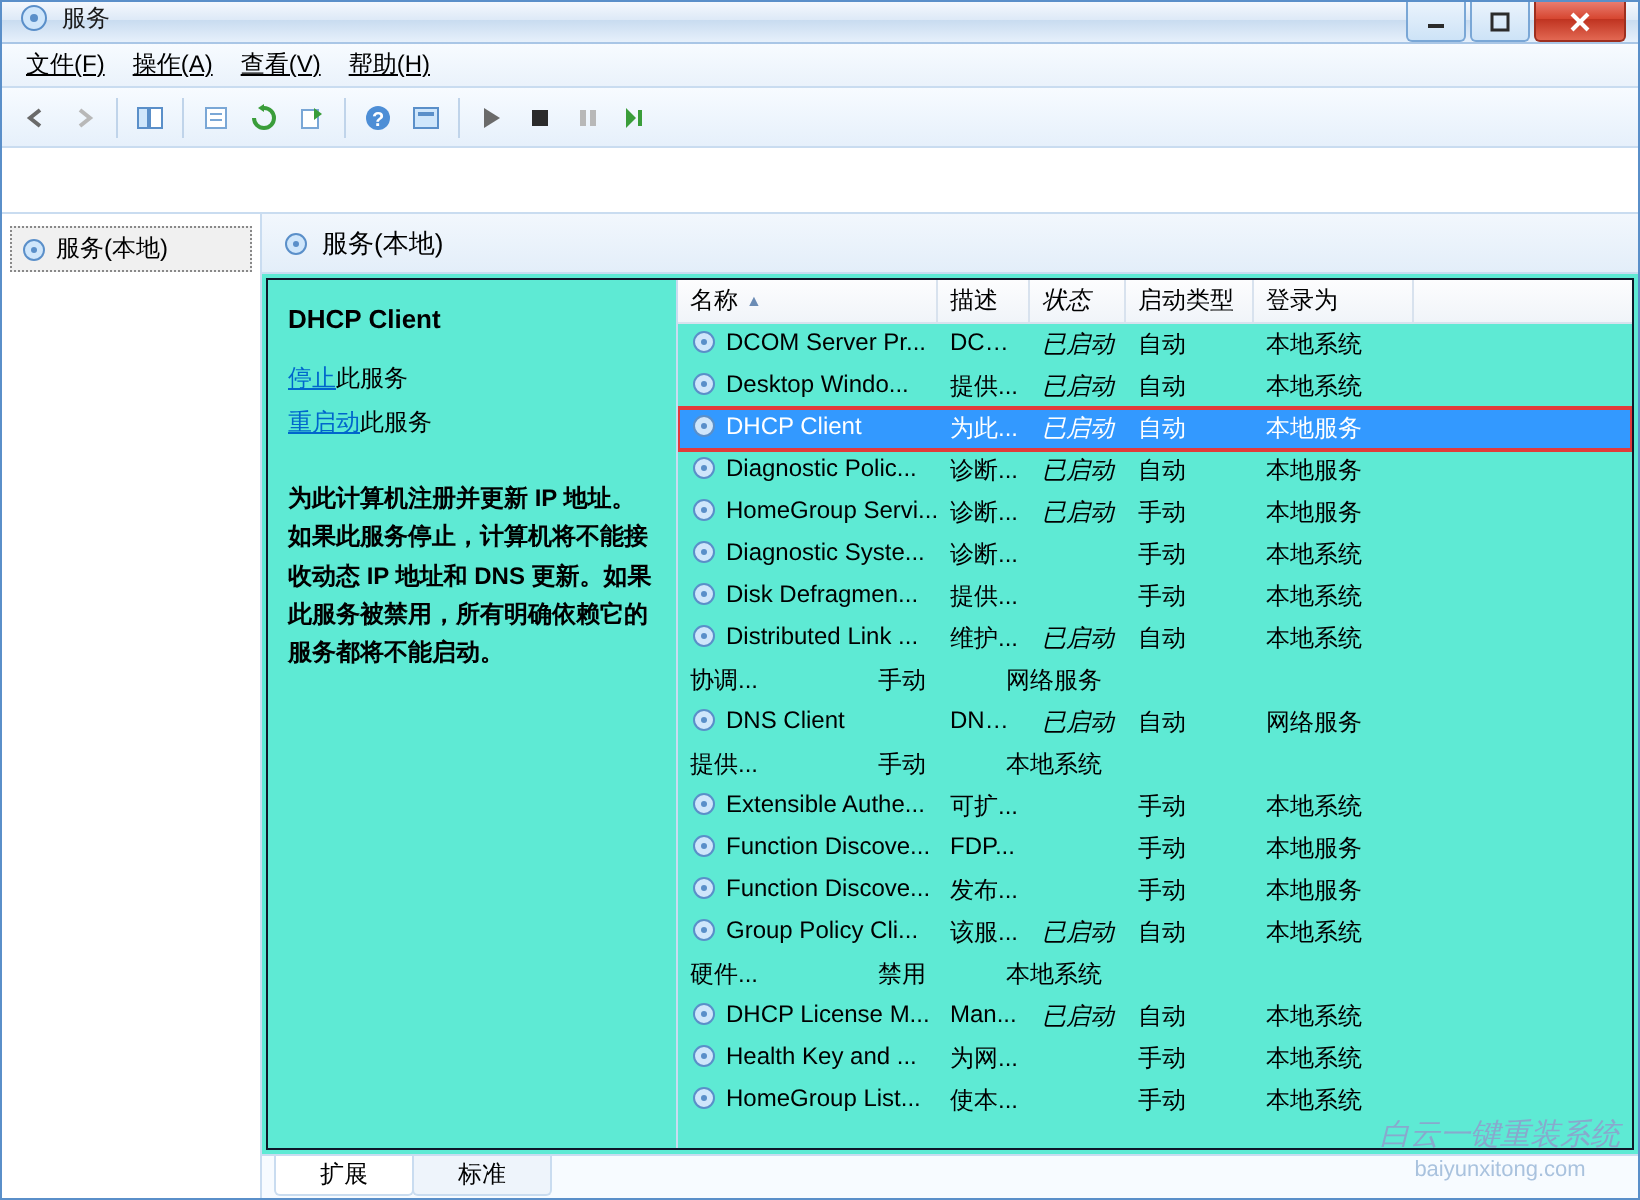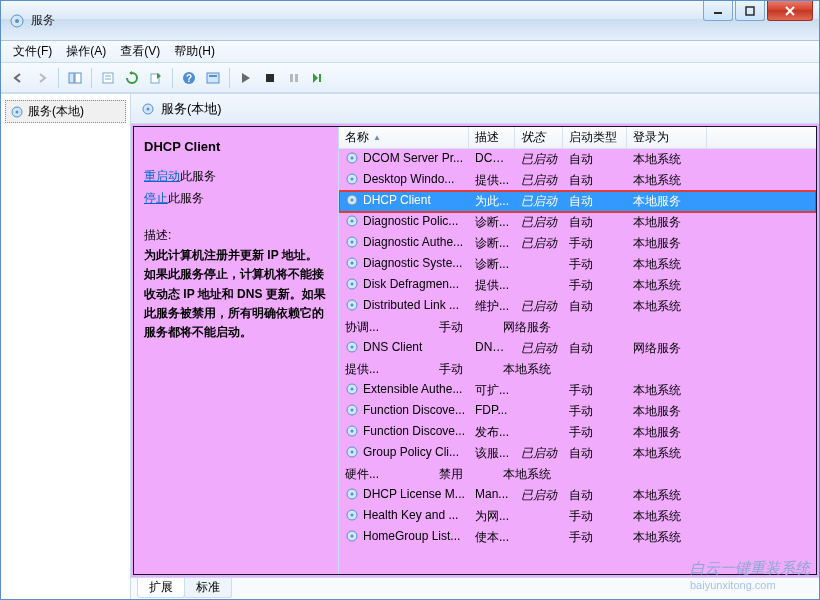--- a/index.html
+++ b/index.html
@@ -1,30 +1,30 @@
 <!DOCTYPE html>
 <html><head>
 <meta charset="utf-8">
 <style>
 * { margin:0; padding:0; box-sizing:border-box; font-family:"Microsoft YaHei","Segoe UI",Tahoma,sans-serif; }
 body { background:#fff; width:820px; height:600px; overflow:hidden; }
 .window { width:820px; height:600px; border:1px solid #5a8fc9; background:#fff; display:flex; flex-direction:column; }
-.titlebar { height:40px; background:linear-gradient(#f4f8fd,#dde9f7 45%,#c9dcf0 46%,#e6f0fb); display:flex; align-items:center; border-bottom:1px solid #a9c6e6; }
+.titlebar { height:21px; background:linear-gradient(#f4f8fd,#dde9f7 45%,#c9dcf0 46%,#e6f0fb); display:flex; border-bottom:1px solid #a9c6e6; }
 .titlebar .ticon { width:16px; height:16px; margin:0 6px 0 8px; }
 .titlebar .title { font-size:12px; color:#1a1a1a; flex:1; }
 .winbtns { display:flex; height:100%; }
 .winbtn { width:30px; height:20px; margin-top:0; border:1px solid #7aa7d6; border-top:none; background:linear-gradient(#eaf3fc,#cde3f7); display:flex; align-items:center; justify-content:center; cursor:pointer; border-radius:0 0 3px 3px; margin-right:2px; }
 .winbtn.close { width:46px; background:linear-gradient(#e97c6f,#d6452f 45%,#c03421 46%,#e26752); border-color:#9d2f1f; margin-right:6px; }
 .winbtn svg { display:block; }
-.menubar { height:22px; background:linear-gradient(#f7fbff,#eaf2fb); border-bottom:1px solid #c9dcf0; display:flex; align-items:flex-end; padding:0 6px; font-size:12px; gap:2px; }
+.menubar { height:22px; background:linear-gradient(#f7fbff,#eaf2fb); border-bottom:1px solid #c9dcf0; display:flex; align-items:flex-end; padding:0 6px; font-size:12px; gap:2px;text-decoration:underline; }
 .menubar span { padding:2px 6px; cursor:default; }
 .toolbar { height:30px; background:linear-gradient(#f7fbff,#e6f0fb); border-bottom:1px solid #c9dcf0; display:flex; align-items:center; padding:0 6px; gap:2px; }
 .tbtn { width:22px; height:22px; display:flex; align-items:center; justify-content:center; border-radius:2px; cursor:pointer; }
 .tsep { width:1px; height:20px; background:#c0d4ea; margin:0 3px; }
-.body { flex:1; display:flex; background:#f0abfc; border-top:1px solid #c9dcf0; overflow:hidden; }
+.body { flex:1; display:flex; background:#5eead4; border-top:1px solid #c9dcf0; overflow:hidden;margin-top:32px; }
 .tree { width:130px; border-right:1px solid #c9dcf0; padding:6px 4px; font-size:12px; background:#fff; }
 .tree-item { display:flex; align-items:center; gap:4px; padding:2px 4px; border:1px dotted transparent; }
 .tree-item.selected { border:1px dotted #888; background:#f0f0f0; }
 .gear { width:14px; height:14px; flex:none; }
 .content { flex:1; display:flex; flex-direction:column; overflow:hidden; }
 .content-head { height:30px; background:linear-gradient(#f2f7fd,#e3eef9); border-bottom:1px solid #c9dcf0; display:flex; align-items:center; padding:0 10px; font-size:13px; gap:6px; }
 .content-body { flex:1; display:flex; border:1px solid #0f172a; margin:2px; overflow:hidden; }
 .detail { width:205px; border-right:1px solid #c9dcf0; padding:12px 10px; font-size:12px; overflow:hidden; }
 .detail h3 { font-size:13px; font-weight:bold; margin-bottom:12px; }
 .detail .links { margin-bottom:18px; line-height:1.8; }
@@ -36,23 +36,23 @@
 .list-head .col { padding:3px 6px; border-right:1px solid #d8e2ee; display:flex; align-items:center; gap:4px; cursor:pointer; }
 .list-head .sort-ind { color:#6b8cb5; font-size:8px; }
 .list-rows { flex:1; overflow-y:auto; overflow-x:hidden; }
 .row { display:flex; height:21px; align-items:flex-start; cursor:default; }
 .row .cell { padding:2px 6px; white-space:nowrap; overflow:hidden; text-overflow:ellipsis; }
 .row .cell.name { display:flex; align-items:center; gap:4px; }
 .row.selected { background:#3399ff; color:#fff; }
 .row.highlighted { outline:2px solid #e13b3b; outline-offset:-1px; }
 .c-name{width:130px;} .c-desc{width:46px;} .c-stat{width:48px;font-style:italic;} .c-start{width:64px;} .c-logon{width:80px;}
 .tabs { height:22px; background:#f7fbff; border-top:1px solid #c9dcf0; display:flex; align-items:flex-start; padding:0 6px; font-size:12px; }
-.tab { padding:1px 11px; border:1px solid #c9dcf0; border-top:none; background:#fff; margin-right:-1px; cursor:pointer; border-radius:0 0 3px 3px; }
+.tab { padding:1px 22px; border:1px solid #c9dcf0; border-top:none; background:#fff; margin-right:-1px; cursor:pointer; border-radius:0 0 3px 3px; }
 .tab.inactive { background:#eef4fb; }
-.watermark { position:absolute; right:10px; bottom:8px; font-size:11px; color:#a9c2de; text-align:left; line-height:1.3; pointer-events:none; }
+.watermark { position:absolute; right:10px; bottom:8px; font-size:11px; color:#a9c2de; text-align:center; line-height:1.3; pointer-events:none; }
 .watermark .cn { font-size:15px; font-style:italic; color:#88a9cd; }
 </style>
 </head>
 <body>
 
 <div class="window">
 
   <div class="titlebar">
     <svg class="ticon" viewBox="0 0 16 16">
         <circle cx="8" cy="8" r="6" fill="#cfe6fb" stroke="#5a8fc9"></circle>
@@ -180,24 +180,23 @@
             <circle cx="7" cy="7" r="1.5" fill="#5a8fc9"></circle>
           </svg>
         <span>服务(本地)</span>
       </div>
 
       <div class="content-body">
 
         <div class="detail">
           <h3>DHCP Client</h3>
           <div class="links">
+            <div><a>停止</a><span>此服务</span></div>
             <div><a>重启动</a><span>此服务</span></div>
-            <div><a>停止</a><span>此服务</span></div>
           </div>
-          <div class="desc-label">描述:</div>
           <div class="desc">为此计算机注册并更新 IP 地址。如果此服务停止，计算机将不能接收动态 IP 地址和 DNS 更新。如果此服务被禁用，所有明确依赖它的服务都将不能启动。</div>
         </div>
 
         <div class="list">
           <div class="list-head">
             <div class="col c-name">
                 <span>名称</span>
                 <span class="sort-ind">▲</span>
               </div>
             <div class="col c-desc">
@@ -265,21 +264,21 @@
                 <div class="cell c-stat">已启动</div>
                 <div class="cell c-start">自动</div>
                 <div class="cell c-logon">本地服务</div>
               </div>
               <div class="row">
                 <div class="cell name c-name">
                   <svg class="gear" viewBox="0 0 14 14" width="14" height="14">
                     <circle cx="7" cy="7" r="5" fill="#cfe6fb" stroke="#5a8fc9"></circle>
                     <circle cx="7" cy="7" r="1.5" fill="#5a8fc9"></circle>
                   </svg>
-                  <span>Diagnostic Authe...</span>
+                  <span>HomeGroup Servi...</span>
                 </div>
                 <div class="cell c-desc">诊断...</div>
                 <div class="cell c-stat">已启动</div>
                 <div class="cell c-start">手动</div>
                 <div class="cell c-logon">本地服务</div>
               </div>
               <div class="row">
                 <div class="cell name c-name">
                   <svg class="gear" viewBox="0 0 14 14" width="14" height="14">
                     <circle cx="7" cy="7" r="5" fill="#cfe6fb" stroke="#5a8fc9"></circle>

